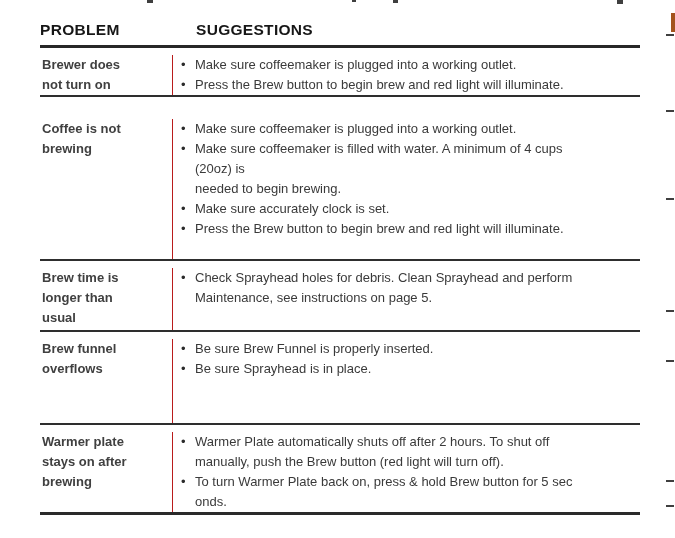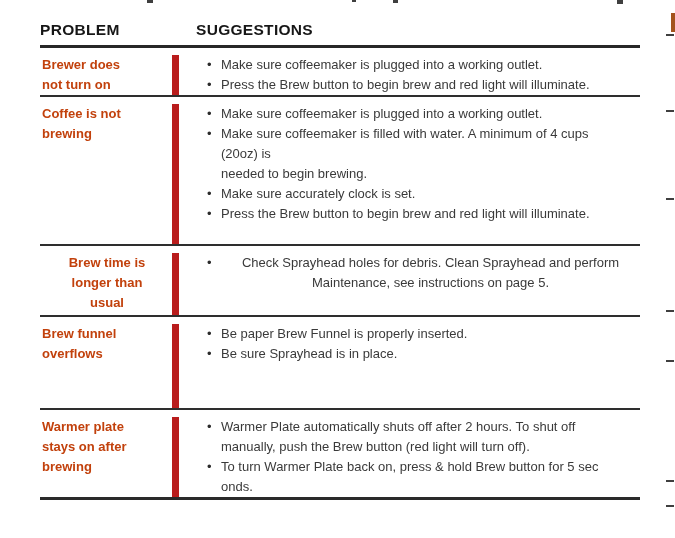--- a/index.html
+++ b/index.html
@@ -20,31 +20,31 @@
     font-size:15.5px;font-weight:bold;color:#161616;letter-spacing:0.3px;
   }
   .th.sugg{padding-left:24px;}
   .row{
     display:grid;grid-template-columns:132px 1fr;
     box-sizing:border-box;border-bottom:2px solid #2e2e2e;
     padding-top:7px;
   }
   .row:last-child{border-bottom:3px solid #2a2a2a;}
   .row:nth-child(1){min-height:48px;}
-  .row:nth-child(2){min-height:149px;}
-  .row:nth-child(3){min-height:71px;text-align:center;}
+  .row:nth-child(2){min-height:149px;margin-top:15px;}
+  .row:nth-child(3){min-height:71px;}
   .row:nth-child(4){min-height:93px;}
   .row:nth-child(5){min-height:89px;}
   .cell-problem{
-    font-size:13px;font-weight:bold;color:#c2410c;line-height:20px;
+    font-size:13px;font-weight:bold;color:#404040;line-height:20px;
     padding-left:2px;
   }
   .cell-sugg{
-    border-left:7px solid #b91c1c;
-    padding-left:28px;
+    border-left:1px solid #b91c1c;
+    padding-left:8px;
   }
   .cell-sugg ul{
     margin:0;padding:0;list-style:none;
   }
   .cell-sugg li{
     position:relative;padding-left:14px;
     font-size:13px;line-height:20px;color:#3a3a3a;
   }
   .cell-sugg li::before{
     content:"\2022";position:absolute;left:0;top:0;color:#2b2b2b;
@@ -86,21 +86,21 @@
         <div class="cell-sugg">
           <ul>
             <li>Check Sprayhead holes for debris. Clean Sprayhead and perform<br>Maintenance, see instructions on page 5.</li>
           </ul>
         </div>
       </div>
       <div class="row">
         <div class="cell-problem">Brew funnel<br>overflows</div>
         <div class="cell-sugg">
           <ul>
-            <li>Be paper Brew Funnel is properly inserted.</li>
+            <li>Be sure Brew Funnel is properly inserted.</li>
             <li>Be sure Sprayhead is in place.</li>
           </ul>
         </div>
       </div>
       <div class="row">
         <div class="cell-problem">Warmer plate<br>stays on after<br>brewing</div>
         <div class="cell-sugg">
           <ul>
             <li>Warmer Plate automatically shuts off after 2 hours. To shut off<br>manually, push the Brew button (red light will turn off).</li>
             <li>To turn Warmer Plate back on, press &amp; hold Brew button for 5 sec<br>onds.</li>

